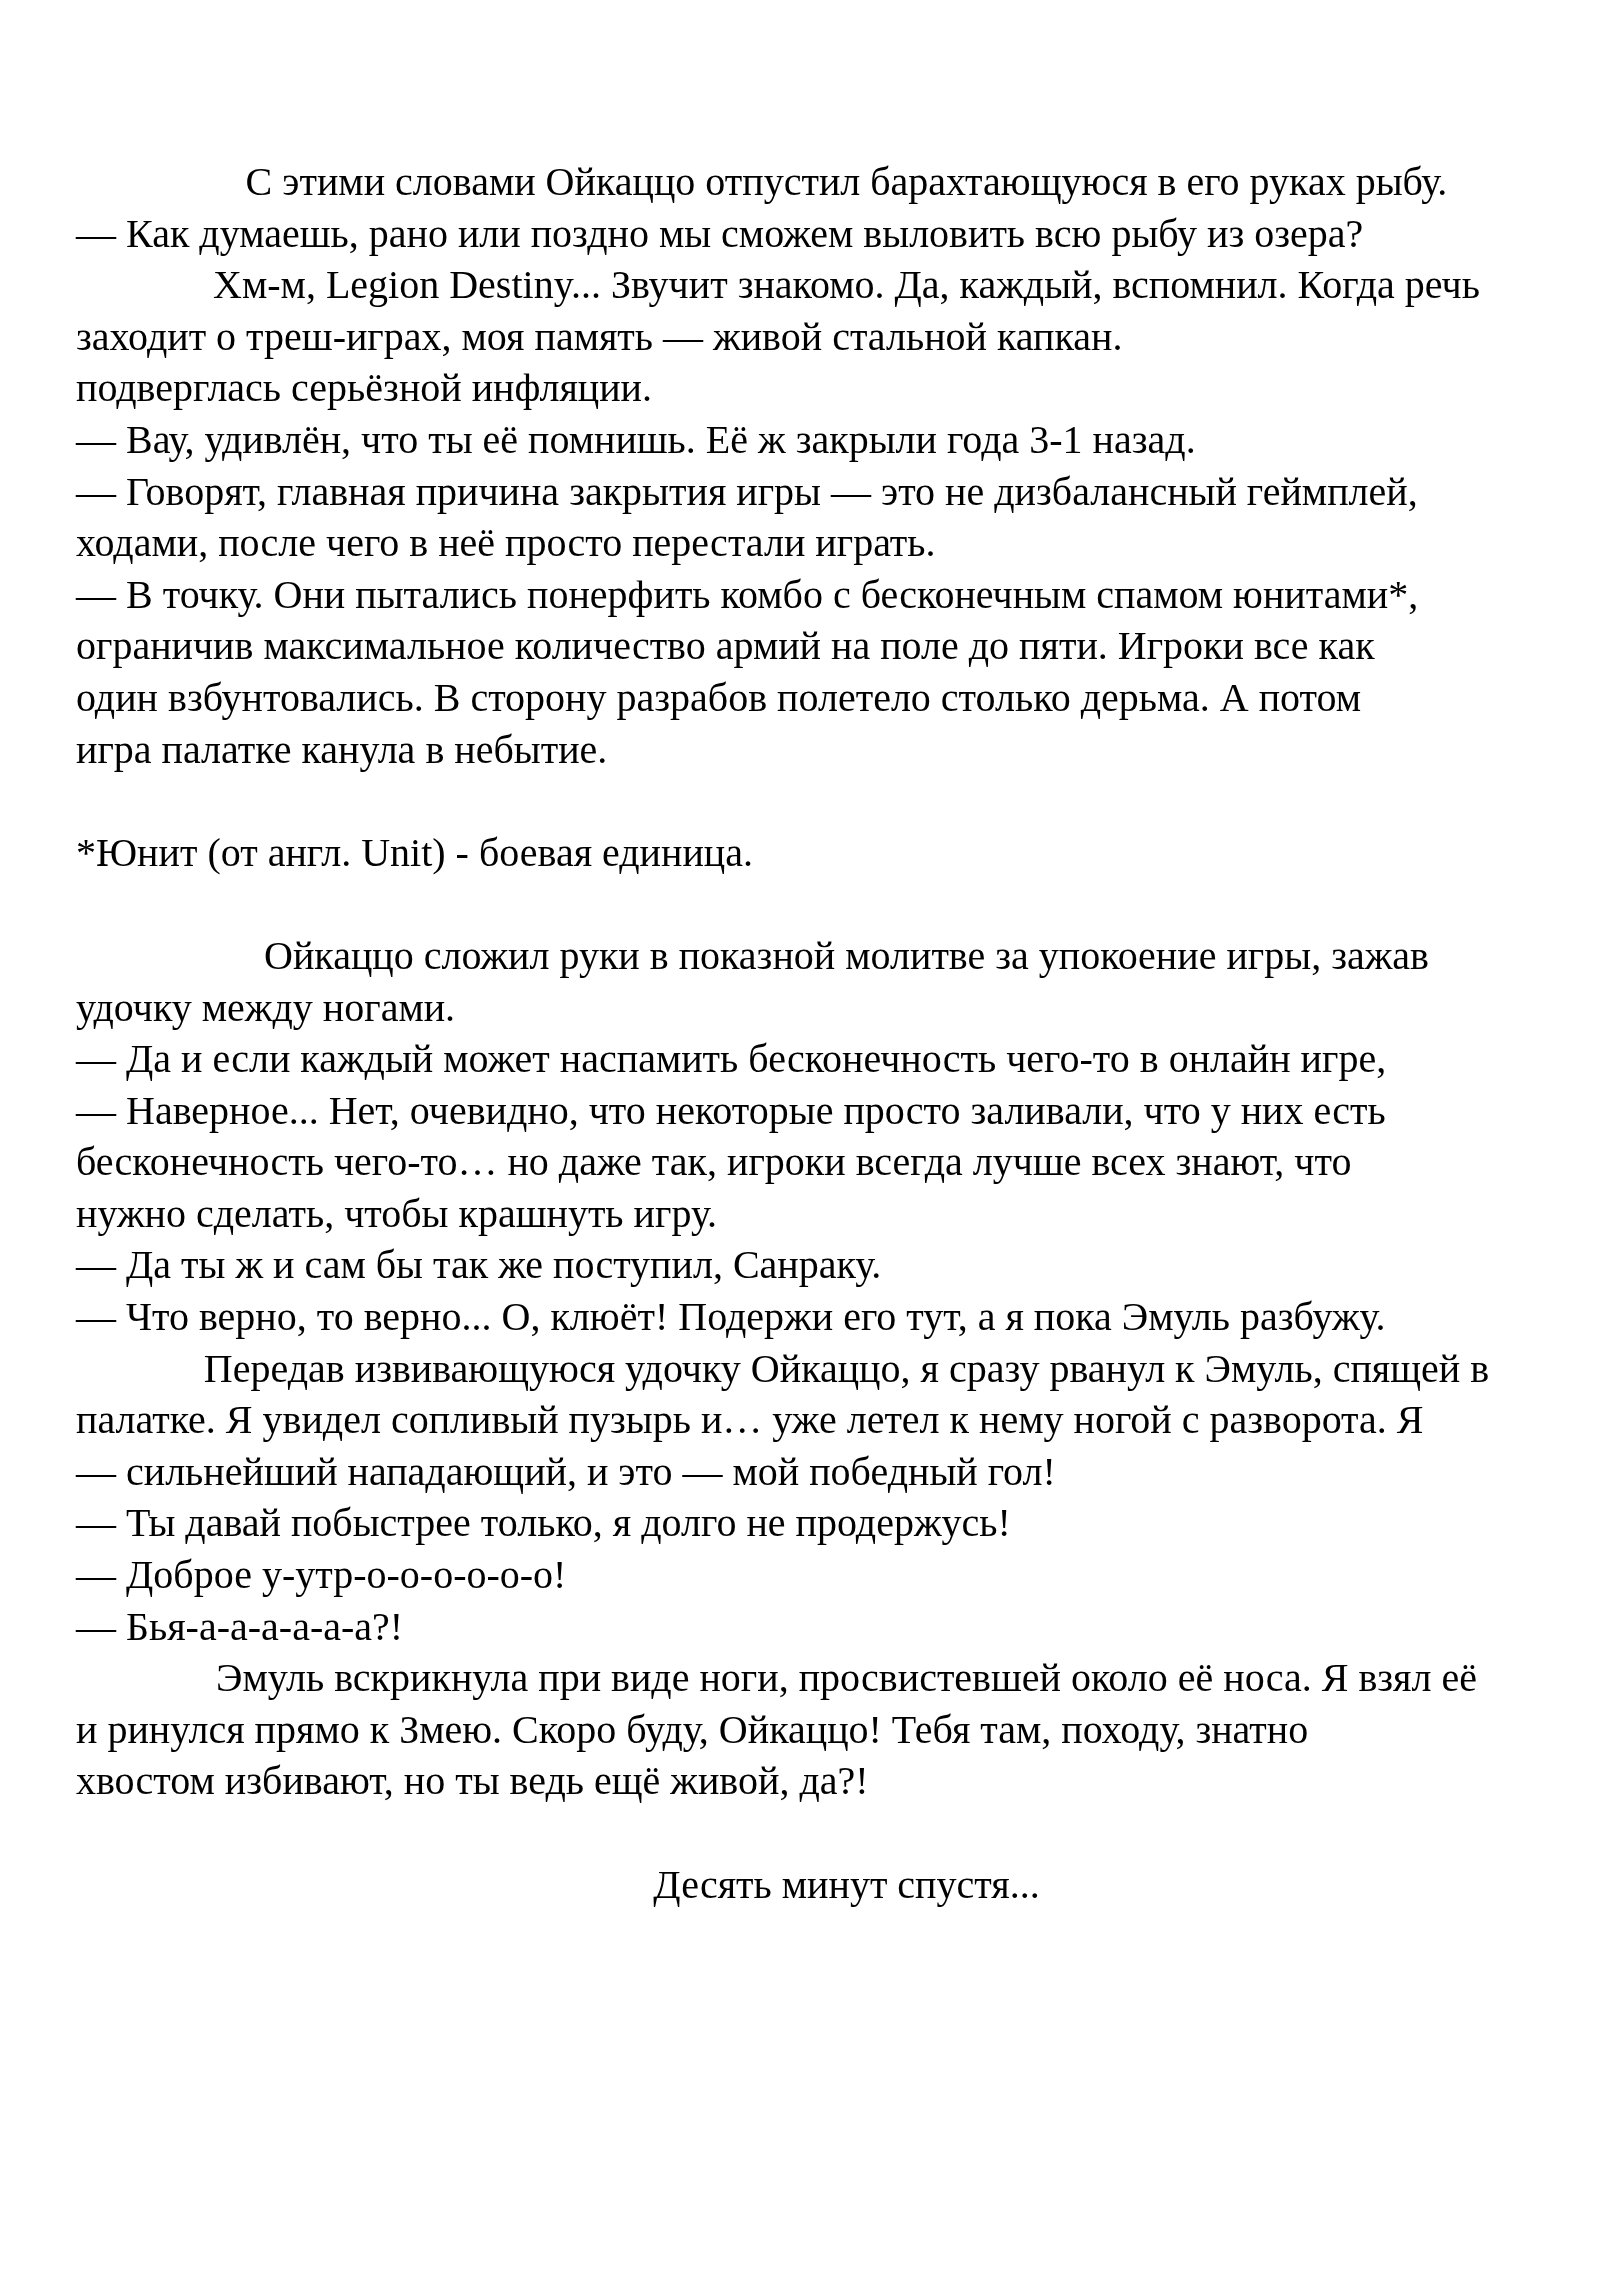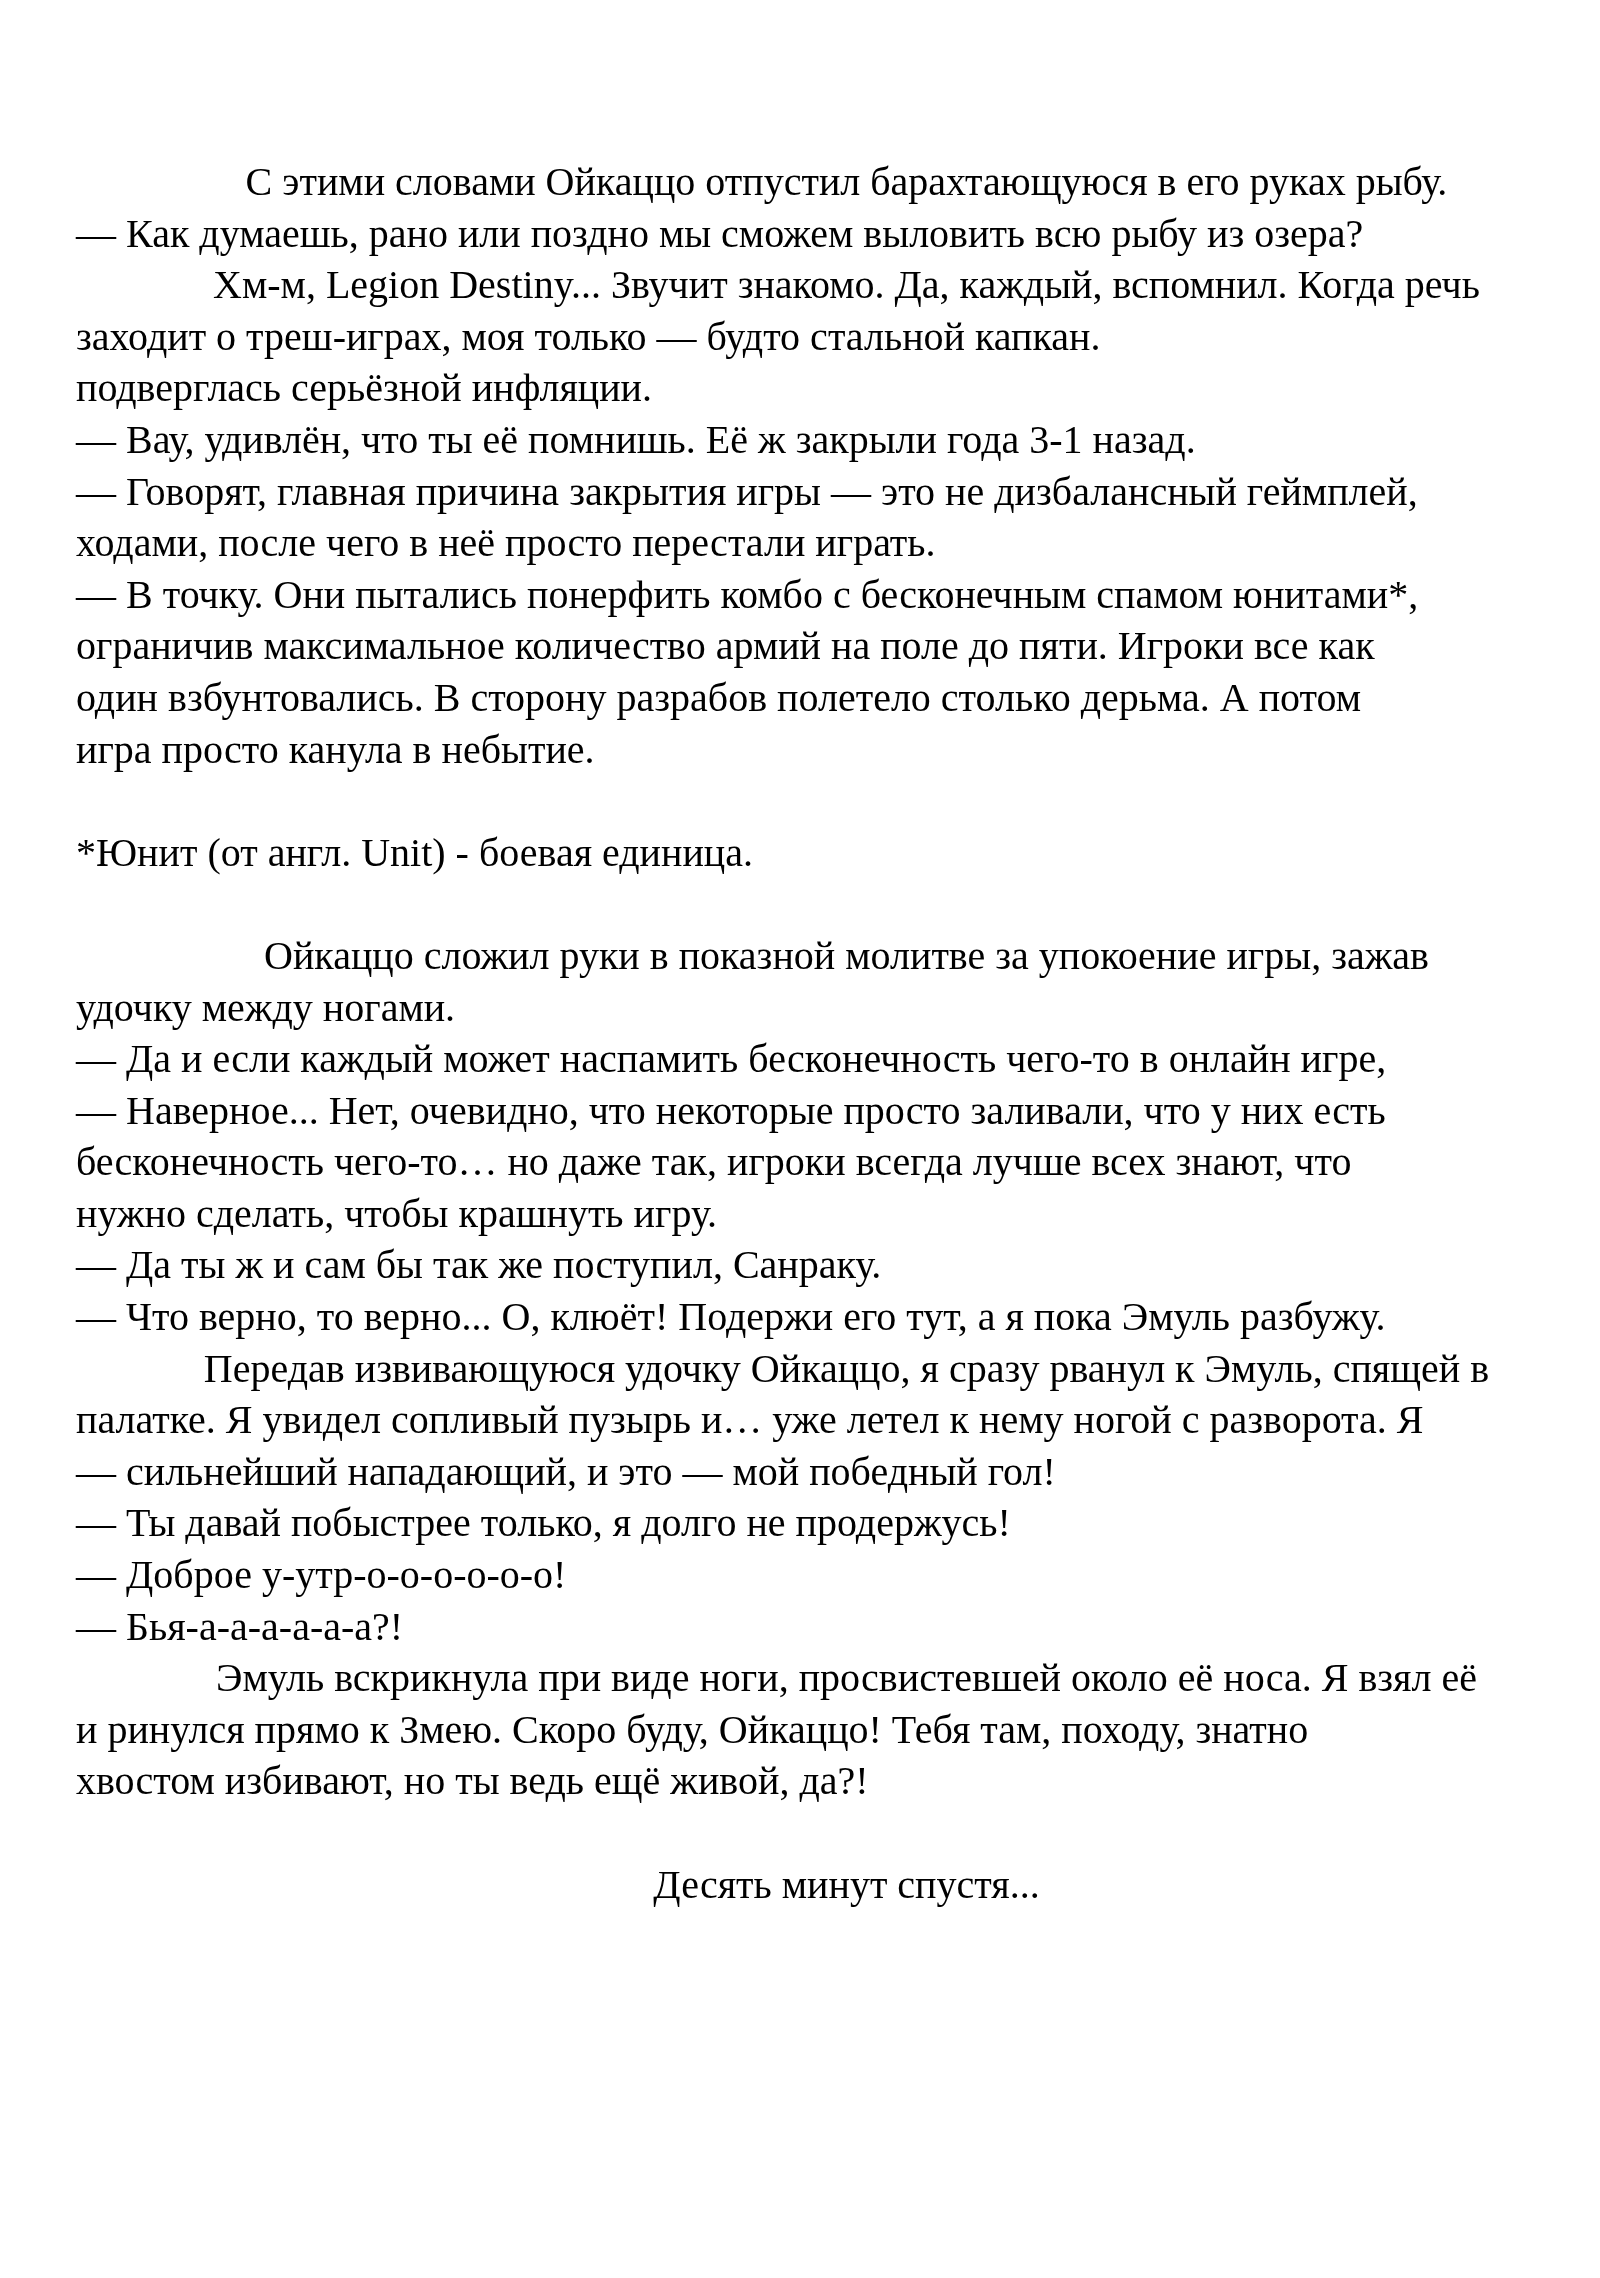--- a/index.html
+++ b/index.html
@@ -36,29 +36,29 @@
       height: 51.6px;
     }
   </style>
 </head>
 <body>
 
 <div class="page">
   <span class="line indent">С этими словами Ойкаццо отпустил барахтающуюся в его руках рыбу.</span>
   <span class="line">— Как думаешь, рано или поздно мы сможем выловить всю рыбу из озера?</span>
   <span class="line indent">Хм-м, Legion Destiny... Звучит знакомо. Да, каждый, вспомнил. Когда речь</span>
-  <span class="line">заходит о треш-играх, моя только — будто стальной капкан.</span>
+  <span class="line">заходит о треш-играх, моя память — живой стальной капкан.</span>
   <span class="line">подверглась серьёзной инфляции.</span>
   <span class="line">— Вау, удивлён, что ты её помнишь. Её ж закрыли года 3-1 назад.</span>
   <span class="line">— Говорят, главная причина закрытия игры — это не дизбалансный геймплей,</span>
   <span class="line">ходами, после чего в неё просто перестали играть.</span>
   <span class="line">— В точку. Они пытались понерфить комбо с бесконечным спамом юнитами*,</span>
   <span class="line">ограничив максимальное количество армий на поле до пяти. Игроки все как</span>
   <span class="line">один взбунтовались. В сторону разрабов полетело столько дерьма. А потом</span>
-  <span class="line">игра просто канула в небытие.</span>
+  <span class="line">игра палатке канула в небытие.</span>
   <span class="line blank"></span>
   <span class="line">*Юнит (от англ. Unit) - боевая единица.</span>
   <span class="line blank"></span>
   <span class="line indent">Ойкаццо сложил руки в показной молитве за упокоение игры, зажав</span>
   <span class="line">удочку между ногами.</span>
   <span class="line">— Да и если каждый может наспамить бесконечность чего-то в онлайн игре,</span>
   <span class="line">— Наверное... Нет, очевидно, что некоторые просто заливали, что у них есть</span>
   <span class="line">бесконечность чего-то… но даже так, игроки всегда лучше всех знают, что</span>
   <span class="line">нужно сделать, чтобы крашнуть игру.</span>
   <span class="line">— Да ты ж и сам бы так же поступил, Санраку.</span>

